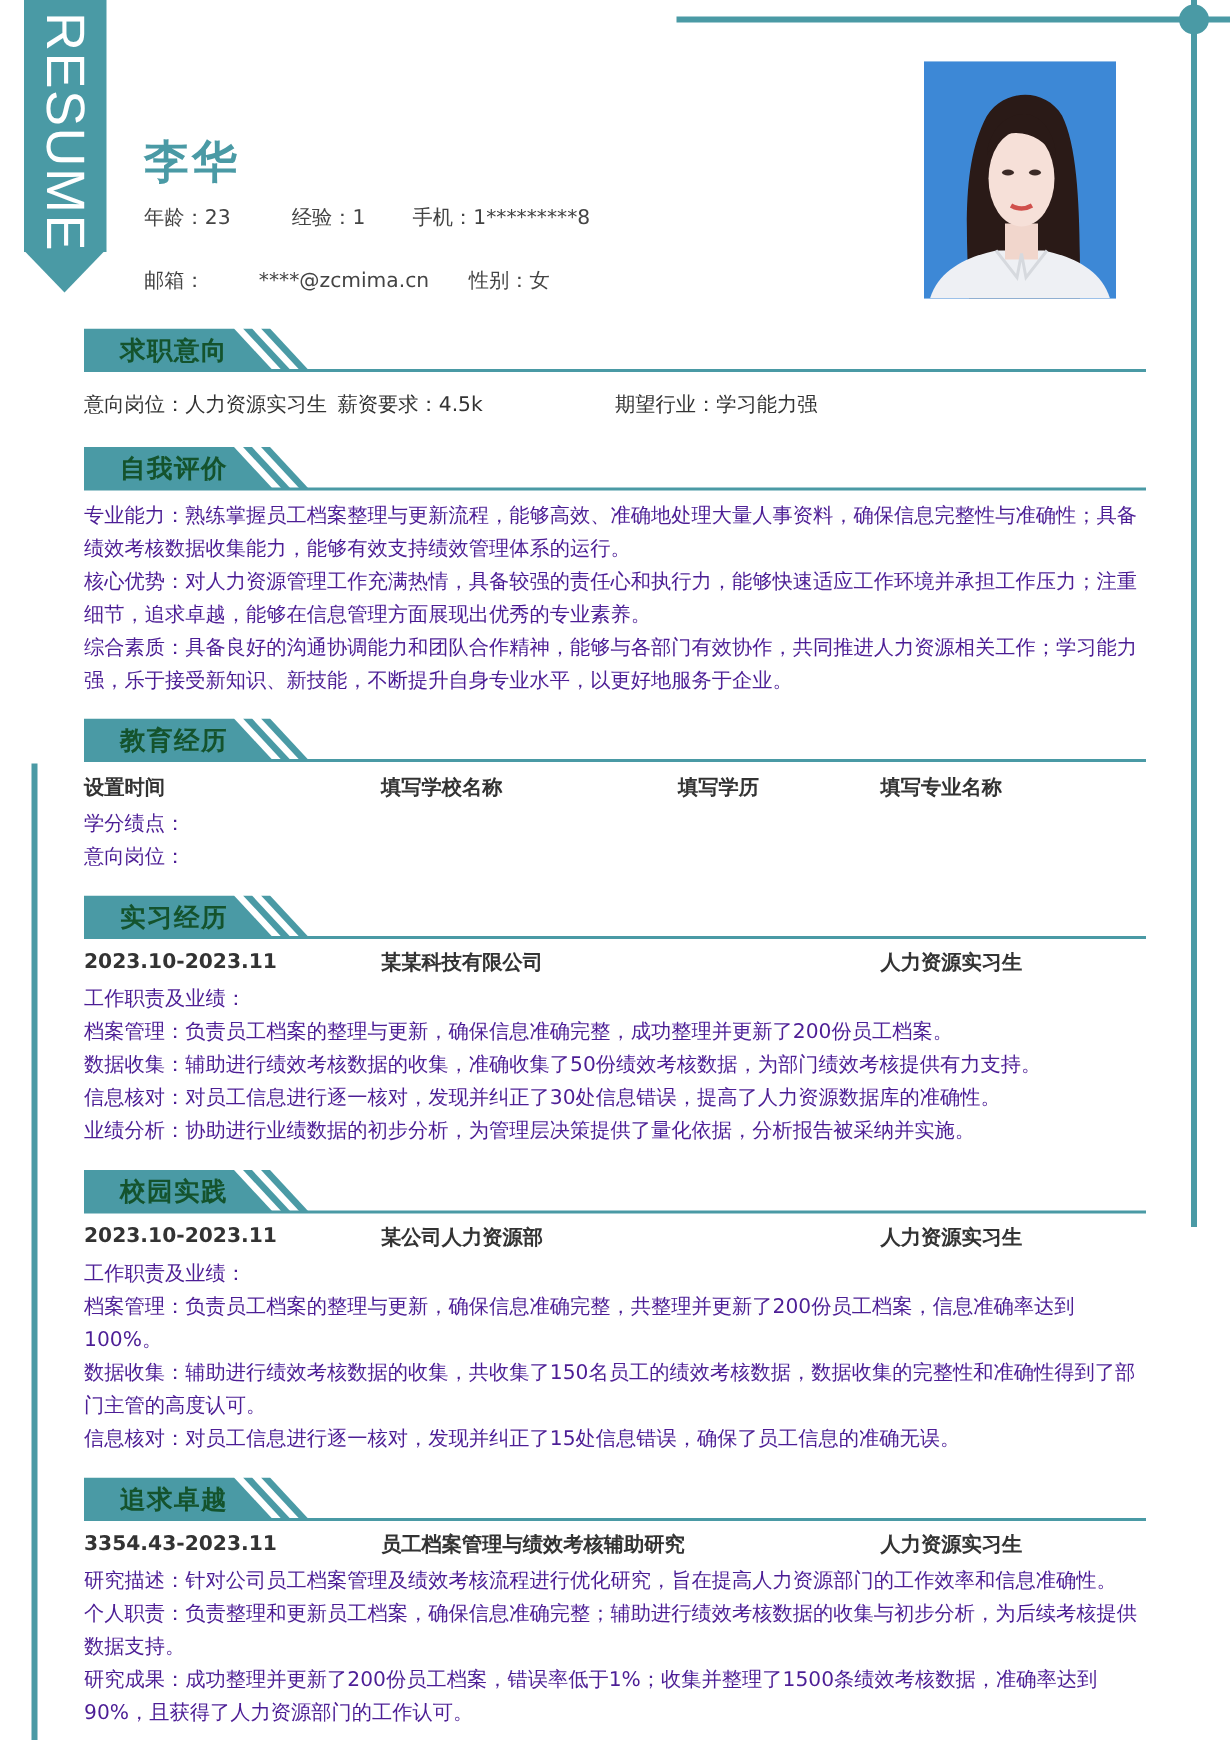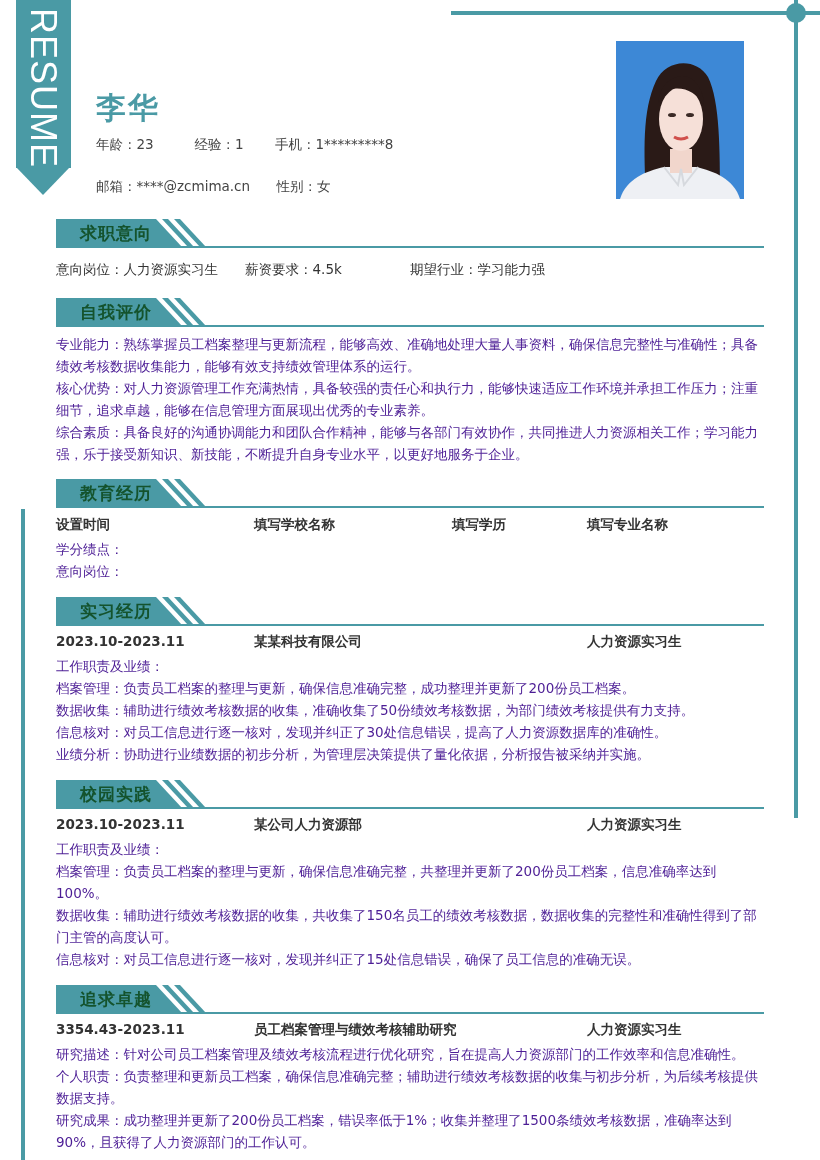--- a/index.html
+++ b/index.html
@@ -50,21 +50,21 @@
   <div class="ribbon-body"></div>
   <div class="ribbon-tip"></div>
   <div class="ribbon-text">RESUME</div>
 </div>
 
 <div class="name">李华</div>
 <div class="info-row" style="top:136px;">
   <span>年龄：</span><span style="width:58px;">23</span><span>经验：</span><span style="width:40px;">1</span><span>手机：</span><span>1*********8</span>
 </div>
 <div class="info-row" style="top:178px;">
-  <span>邮箱：</span><span style="width:140px;">****@zcmima.cn</span><span>性别：</span><span>女</span>
+  <span>邮箱：</span><span style="width:140px;margin-left:36px;">****@zcmima.cn</span><span>性别：</span><span>女</span>
 </div>
 
 <div class="photo">
   <svg width="128" height="158" viewBox="0 0 128 158">
     <rect width="128" height="158" fill="#3d88d6"></rect>
     <path d="M30 158 C28 110 26 70 40 40 C50 18 80 16 92 36 C104 60 104 110 104 158 Z" fill="#2a1a17"></path>
     <path d="M4 158 C10 138 30 130 48 126 L80 126 C98 130 118 138 124 158 Z" fill="#eef0f4"></path>
     <rect x="54" y="108" width="22" height="24" fill="#f1d6cc"></rect>
     <ellipse cx="65" cy="78" rx="22" ry="32" fill="#f6e0d8"></ellipse>
     <path d="M42 62 C44 40 62 32 72 36 C82 40 88 52 88 64 C80 52 70 46 56 48 C50 50 46 56 42 62 Z" fill="#2a1a17"></path>
@@ -81,21 +81,21 @@
       <polygon points="0,0 100,0 126,28 0,28" fill="#4a9aa5"></polygon>
       <polygon points="106,0 112,0 138,28 132,28" fill="#4a9aa5"></polygon>
       <polygon points="118,0 124,0 150,28 144,28" fill="#4a9aa5"></polygon>
     </svg>
     <div class="sec-title">求职意向</div>
   </div>
   <div class="sec-line"></div>
 </div>
 <div class="row" style="top:259px;">
   <span class="plain" style="left:0;">意向岗位：人力资源实习生</span>
-  <span class="plain" style="left:189px;">薪资要求：4.5k</span>
+  <span class="plain" style="left:169px;">薪资要求：4.5k</span>
   <span class="plain" style="left:354px;">期望行业：学习能力强</span>
 </div>
 
 <div class="sec" style="top:298px;">
   <div class="sec-tab">
     <svg width="150" height="28">
       <polygon points="0,0 100,0 126,28 0,28" fill="#4a9aa5"></polygon>
       <polygon points="106,0 112,0 138,28 132,28" fill="#4a9aa5"></polygon>
       <polygon points="118,0 124,0 150,28 144,28" fill="#4a9aa5"></polygon>
     </svg>

